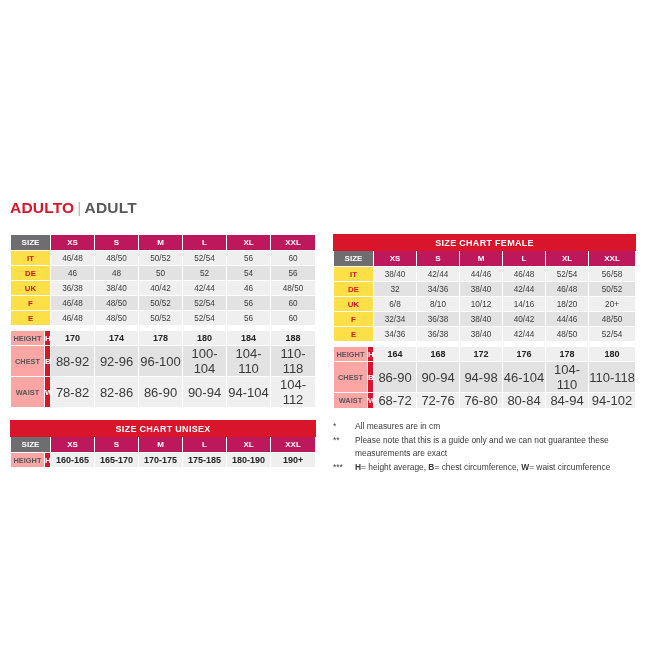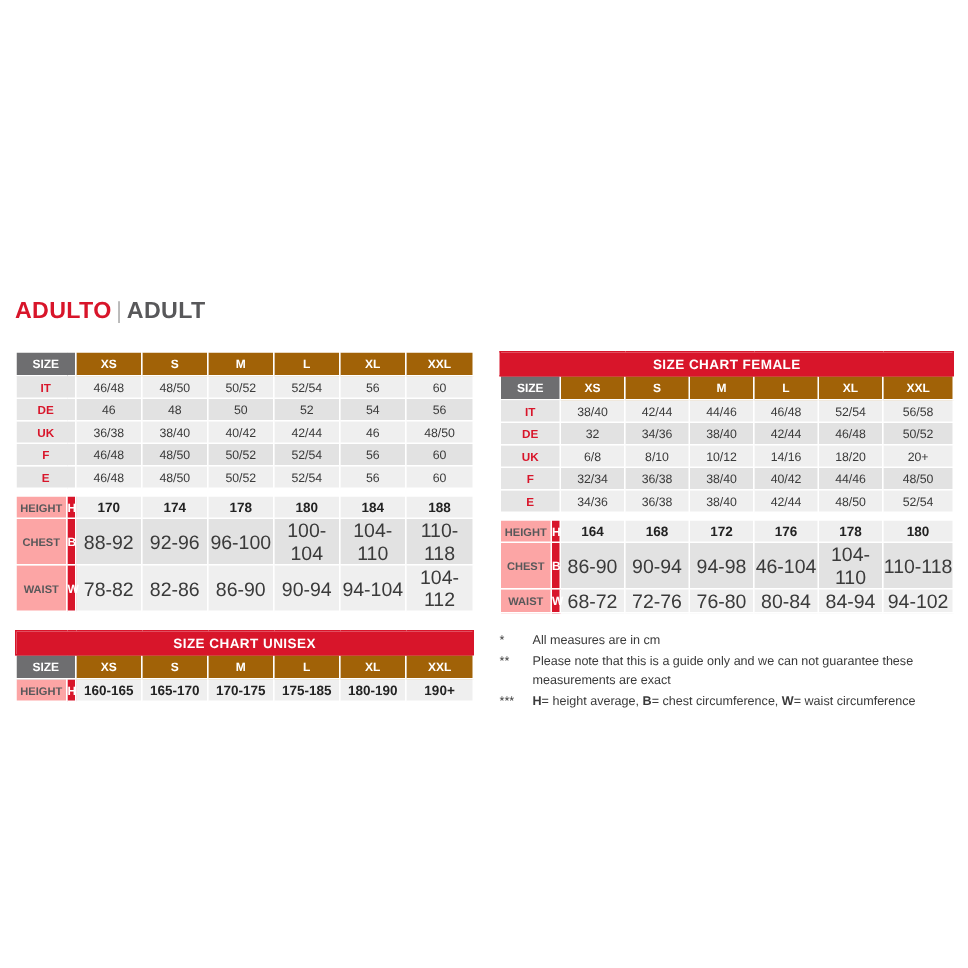--- a/index.html
+++ b/index.html
@@ -56,31 +56,31 @@
   .chart .banner {
     background: #d8152a;
     color: #ffffff;
     font-weight: bold;
     font-size: 9px;
     letter-spacing: 0.3px;
     height: 15px;
     border: 1px solid #d8152a;
   }
   .chart .hdr {
-    background: #a16207;
+    background: #be185d;
     color: #ffffff;
     font-weight: bold;
     font-size: 8px;
     height: 15px;
   }
   .chart .hdr.first {
     background: #6e6e70;
   }
   .chart .rowlabel {
-    background: #e5e5e5;
+    background: #fde047;
     color: #d8152a;
     font-weight: bold;
     font-size: 7.8px;
   }
   .chart .cell-light { background: #efefef; }
   .chart .cell-dark  { background: #e2e2e2; }
 
   
   .chart .meas-label {
     background: #fca5a5;

